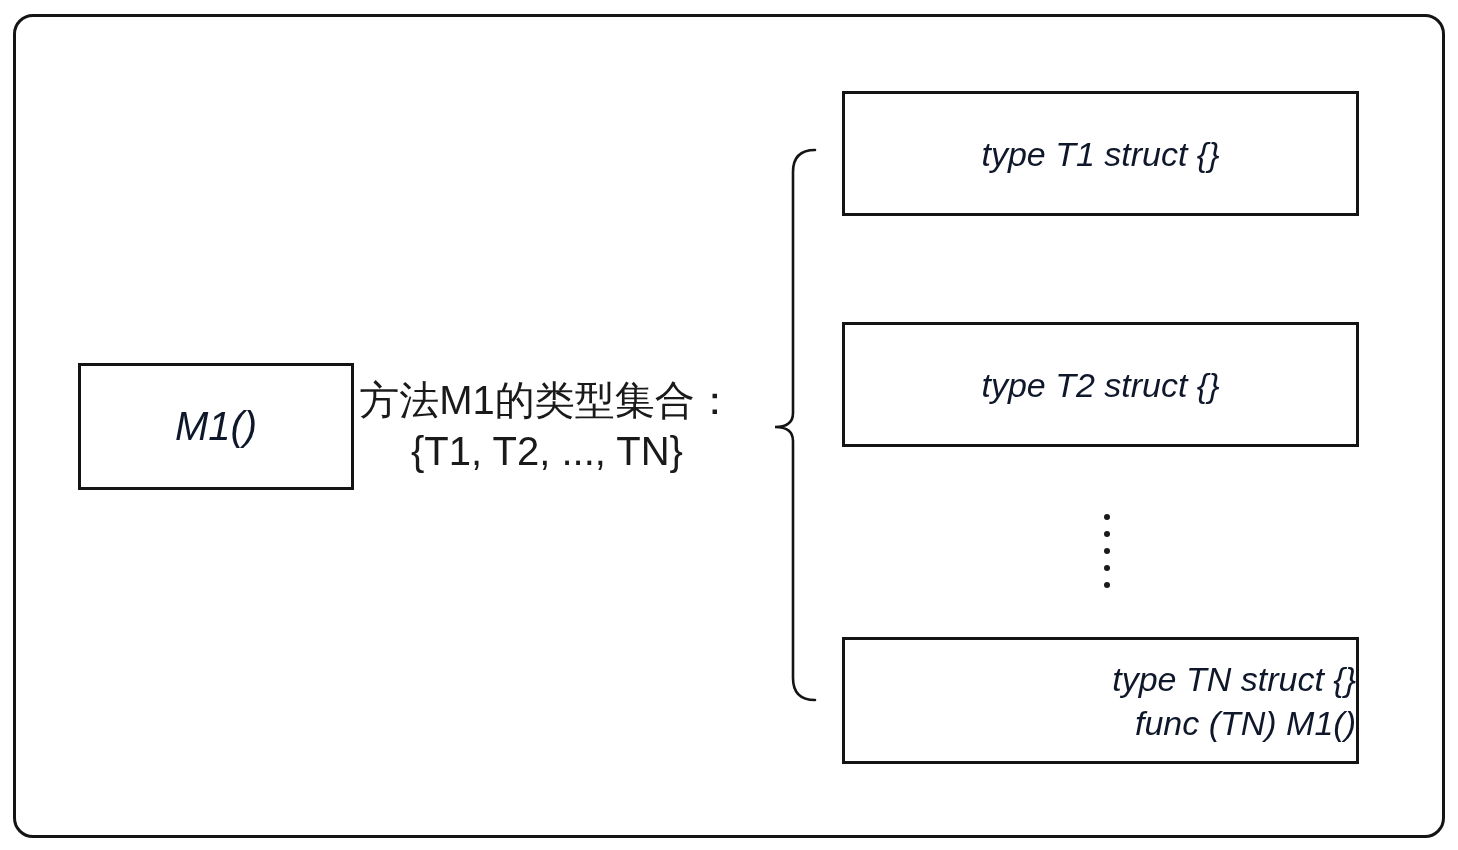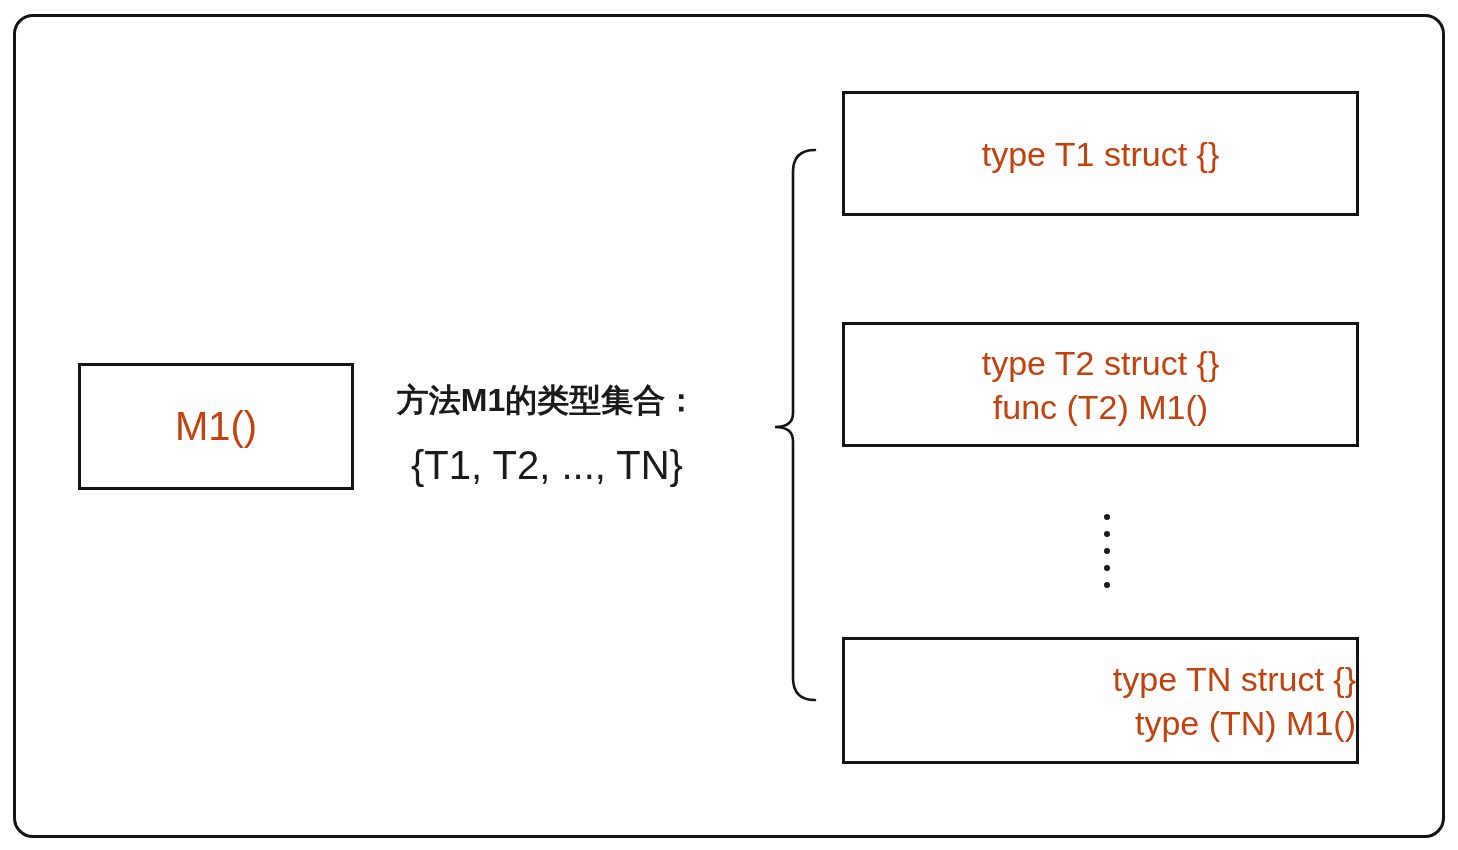--- a/index.html
+++ b/index.html
@@ -29,22 +29,23 @@
   }
   .box {
     position: absolute;
     box-sizing: border-box;
     border: 3px solid #141414;
     background: #ffffff;
     display: flex;
     flex-direction: column;
     align-items: center;
     justify-content: center;
-    color: #c2410c;
+    color: #0f172a;
     text-align: center;
+    font-style: italic;
   }
   .method-box {
     left: 78px;
     top: 363px;
     width: 276px;
     height: 127px;
     font-size: 40px;
   }
   .type-box {
     left: 842px;
@@ -58,29 +59,27 @@
   .type-box-tn { top: 637px; height: 127px; align-items: flex-end; }
   .set-label {
     position: absolute;
     left: 347px;
     top: 374px;
     width: 400px;
     color: #1a1a1a;
     text-align: center;
   }
   .set-label .line1 {
-    font-size: 32px;
+    font-size: 40px;
     line-height: 52px;
     white-space: nowrap;
-    font-weight: bold;
   }
   .set-label .line2 {
     font-size: 40px;
     line-height: 50px;
-    margin-top: 14px;
     white-space: nowrap;
   }
   .brace {
     position: absolute;
     left: 770px;
     top: 143px;
   }
   .vdots {
     position: absolute;
     left: 1104px;
@@ -115,29 +114,28 @@
   <svg class="brace" width="50" height="565" viewBox="0 0 50 565">
     <path d="M 45 7 Q 23 7 23 29 L 23 270 Q 23 284 5 284 Q 23 284 23 298 L 23 535 Q 23 557 45 557" fill="none" stroke="#141414" stroke-width="2.6" stroke-linecap="round"></path>
   </svg>
 
   <div class="box type-box type-box-t1">
     <span>type T1 struct {}</span>
   </div>
 
   <div class="box type-box type-box-t2">
     <span>type T2 struct {}</span>
-    <span>func (T2) M1()</span>
   </div>
 
   <div class="vdots">
     <div class="dot"></div>
     <div class="dot"></div>
     <div class="dot"></div>
     <div class="dot"></div>
     <div class="dot"></div>
   </div>
 
   <div class="box type-box type-box-tn">
     <span>type TN struct {}</span>
-    <span>type (TN) M1()</span>
+    <span>func (TN) M1()</span>
   </div>
 
 </div>
 
 </body></html>

